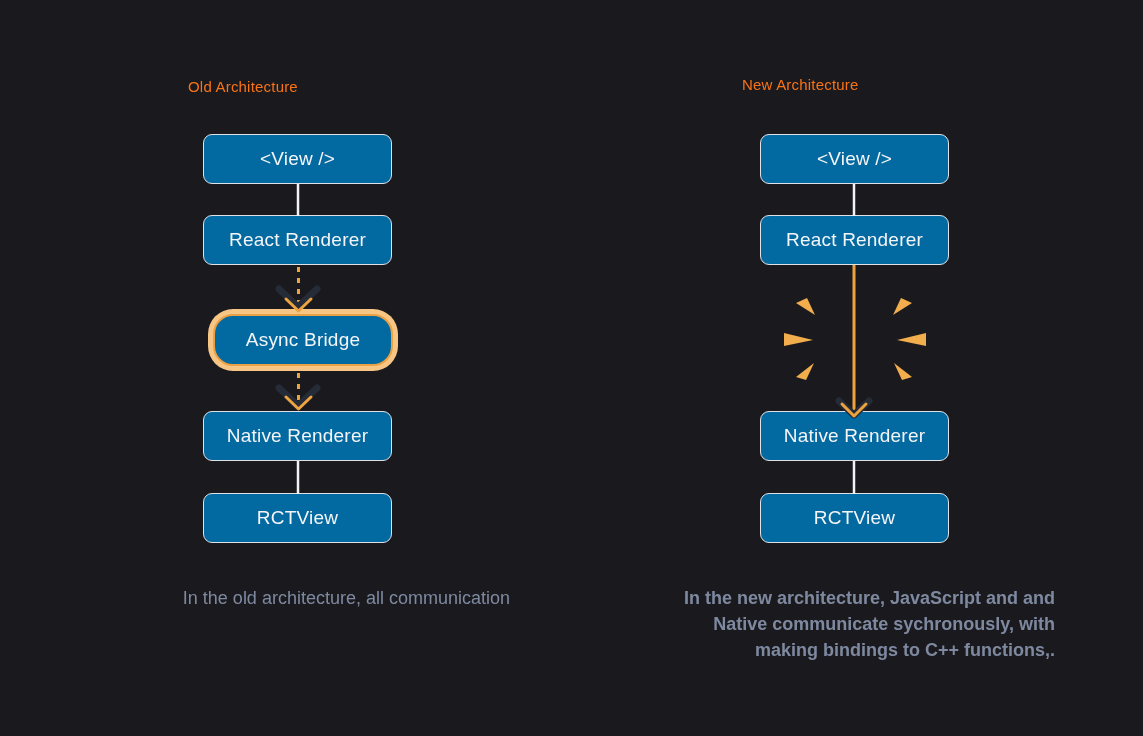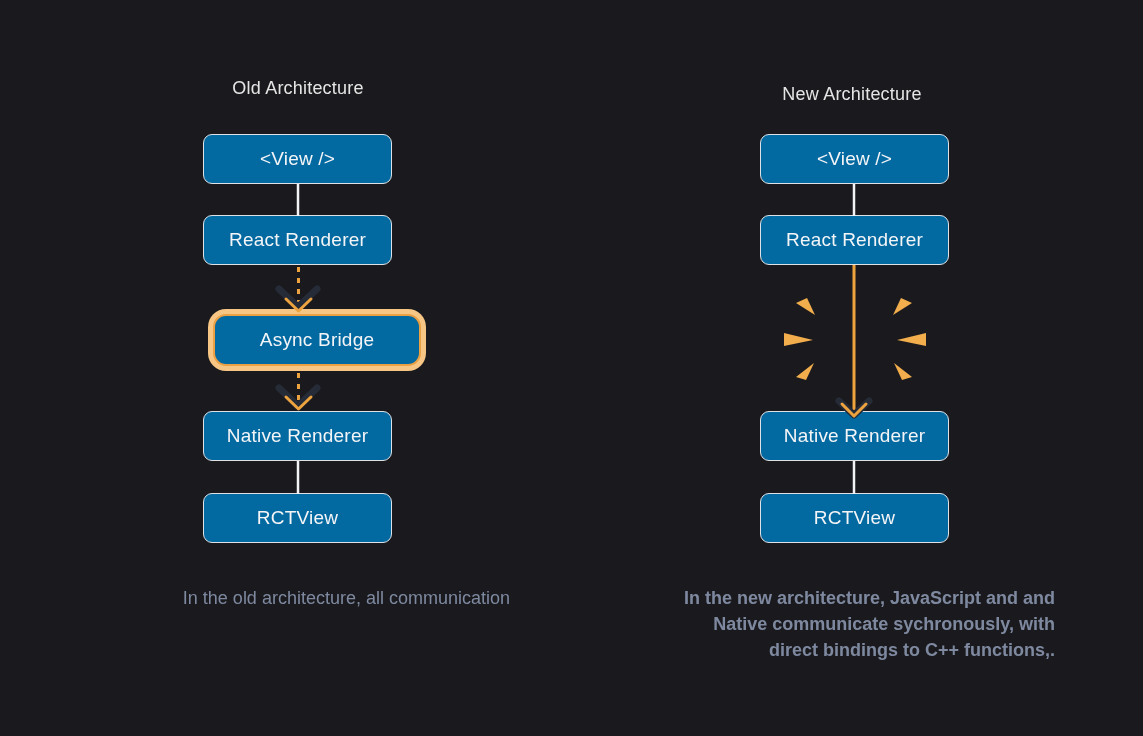--- a/index.html
+++ b/index.html
@@ -21,33 +21,33 @@
     border-radius: 9px;
     display: flex;
     align-items: center;
     justify-content: center;
     color: #f4f5f7;
     font-size: 19px;
     letter-spacing: 0.2px;
     z-index: 1;
   }
   .node--bridge {
-    width: 208px;
+    width: 180px;
     height: 52px;
     border: 2px solid #eba043;
-    border-radius: 13px;
+    border-radius: 20px;
     box-shadow: 0 0 0 5px #f7c684;
     align-items: center;
   }
   .col-title {
     position: absolute;
     width: 220px;
-    text-align: center;
-    color: #e5e5e5;
-    font-size: 18px;
+    text-align: left;
+    color: #f97316;
+    font-size: 15px;
     letter-spacing: 0.2px;
     z-index: 1;
   }
   .caption {
     position: absolute;
     width: 424px;
     text-align: right;
     color: #7e89a0;
     font-size: 18px;
     line-height: 26px;
@@ -81,39 +81,39 @@
     <span>Native Renderer</span>
   </div>
   <div class="node" style="left:203px; top:493px;">
     <span>RCTView</span>
   </div>
 
   <div class="caption" style="left:86px; top:585px;">
     <div>In the old architecture, all communication</div>
   </div>
 
-  <div class="col-title" style="left:742px; top:84px;">New Architecture</div>
+  <div class="col-title" style="left:742px; top:76px;">New Architecture</div>
 
   <div class="node" style="left:760px; top:134px;">
     <span>&lt;View /&gt;</span>
   </div>
   <div class="node" style="left:760px; top:215px;">
     <span>React Renderer</span>
   </div>
   <div class="node" style="left:760px; top:411px;">
     <span>Native Renderer</span>
   </div>
   <div class="node" style="left:760px; top:493px;">
     <span>RCTView</span>
   </div>
 
   <div class="caption" style="left:631px; top:585px;font-weight:bold;">
     <div>In the new architecture, JavaScript and and</div>
     <div>Native communicate sychronously, with</div>
-    <div>direct bindings to C++ functions,.</div>
+    <div>making bindings to C++ functions,.</div>
   </div>
 
   <svg class="overlay" viewBox="0 0 1143 736" xmlns="http://www.w3.org/2000/svg">
 
     <line x1="298" y1="184" x2="298" y2="216" stroke="#f2f3f5" stroke-width="2.5"></line>
 
     <line x1="298.5" y1="267" x2="298.5" y2="302" stroke="#eda43f" stroke-width="3" stroke-dasharray="5 6"></line>
     <polyline points="279,289 298,307 317,289" fill="none" stroke="#262b38" stroke-width="7" stroke-linecap="round" stroke-linejoin="round"></polyline>
     <polyline points="286,299 298.5,311 311,299" fill="none" stroke="#eda43f" stroke-width="3" stroke-linecap="round" stroke-linejoin="round"></polyline>
 

